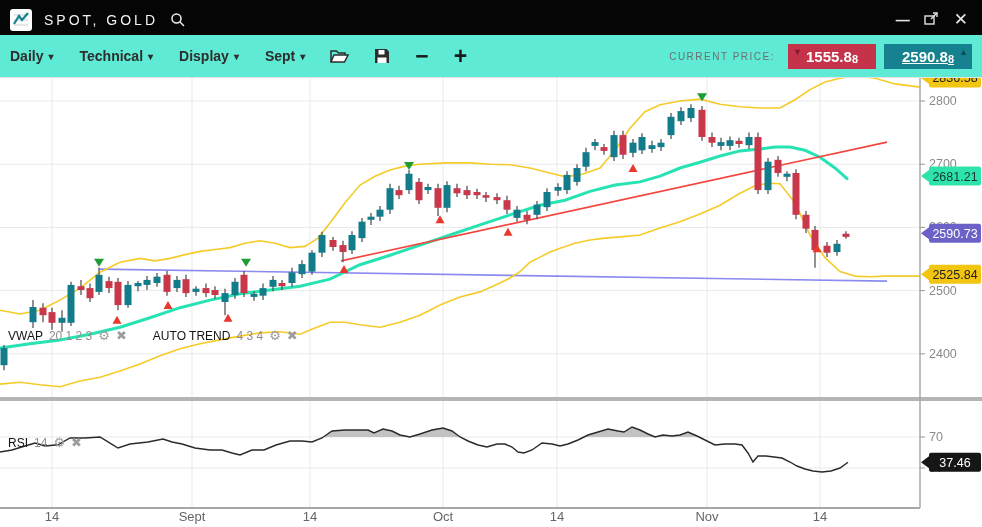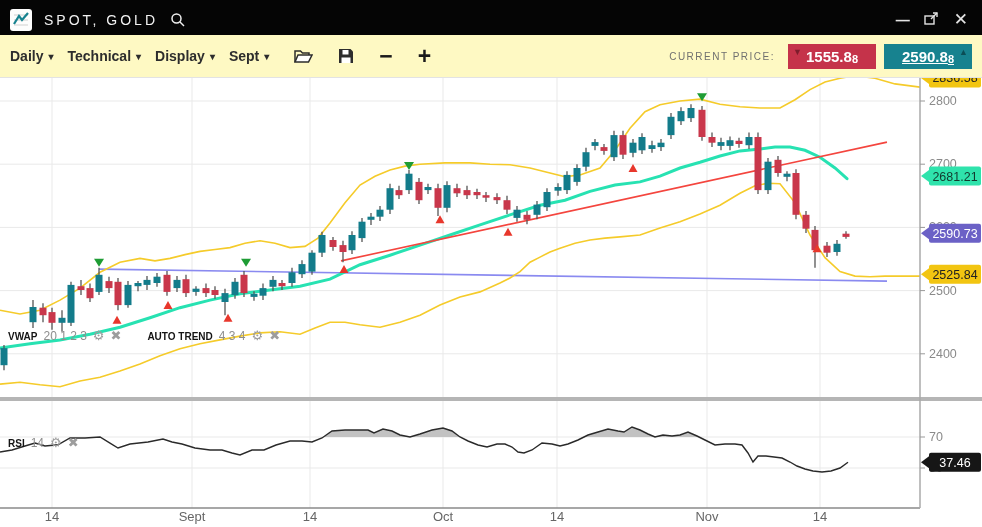--- a/index.html
+++ b/index.html
@@ -9,42 +9,42 @@
   .titlebar{position:absolute;left:0;top:0;width:982px;height:39px;background:#050505;
             display:flex;align-items:center;z-index:30;}
   .appicon{width:22px;height:22px;background:#fdfdfd;border-radius:3px;margin-left:10px;
            display:flex;align-items:center;justify-content:center;}
   .apptitle{color:#f2f2f2;font-size:14px;letter-spacing:3px;margin-left:12px;}
   .searchwrap{margin-left:12px;display:flex;align-items:center;}
   .winctrls{margin-left:auto;margin-right:14px;display:flex;align-items:center;gap:15px;color:#e4e4e4;}
   .winbtn{font-size:14px;line-height:14px;cursor:pointer;}
   .minim{font-weight:bold;letter-spacing:-1px;}
   
-  .toolbar{position:absolute;left:0;top:35px;width:982px;height:42px;background:#fef9c3;
+  .toolbar{position:absolute;left:0;top:35px;width:982px;height:42px;background:#5eead4;
            border-bottom:1px solid #e3e3e3;display:flex;align-items:center;z-index:30;text-align:center;}
   .menu{display:flex;align-items:center;gap:5px;font-size:14px;font-weight:bold;color:#2d2d2d;
-        margin-left:14px;cursor:pointer;}
+        margin-left:26px;cursor:pointer;}
   .menu:first-child{margin-left:10px;}
   .caret{font-size:10px;color:#2d2d2d;}
   .tbicon{margin-left:25px;cursor:pointer;display:flex;align-items:center;}
   .pm{font-size:23px;font-weight:bold;color:#1a1a1a;line-height:20px;}
   .cplabel{margin-left:auto;font-size:10px;color:#6f6f6f;letter-spacing:1.5px;margin-right:13px;}
   .pricebadge{height:25px;display:flex;align-items:center;justify-content:center;color:#fff;
               font-size:15px;font-weight:bold;width:88px;position:relative;}
   .pb-red{background:#c5334a;margin-right:8px;}
   .pb-teal{background:#17828f;margin-right:10px;text-decoration:underline;}
   .pb-small{font-size:11px;align-self:flex-end;padding-bottom:4px;}
   .arr{font-size:9px;position:absolute;}
   .arr-down{color:#7e1c2c;left:5px;top:3px;}
   .arr-up{color:#0b4d56;right:4px;top:3px;}
   
   #chart{position:absolute;left:0;top:0;z-index:5;}
   .ind-row{position:absolute;z-index:20;display:flex;align-items:center;gap:6px;
            font-size:12px;color:#8e8e8e;white-space:nowrap;}
-  .ind-name{font-weight:bold;color:#141414;font-size:10px;}
+  .ind-name{font-weight:normal;color:#141414;font-size:12px;}
   .ind-icon{color:#9d9d9d;font-size:13px;cursor:pointer;line-height:12px;}
   .gap26{width:14px;}
   #vwap-row{left:8px;top:329px;}
   #rsi-row{left:8px;top:436px;}
 </style>
 </head>
 <body>
 
 <svg id="chart" width="982" height="527">
     <g>

